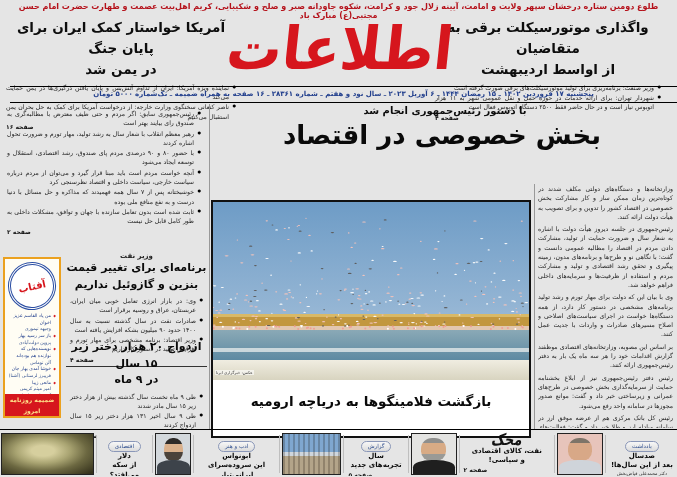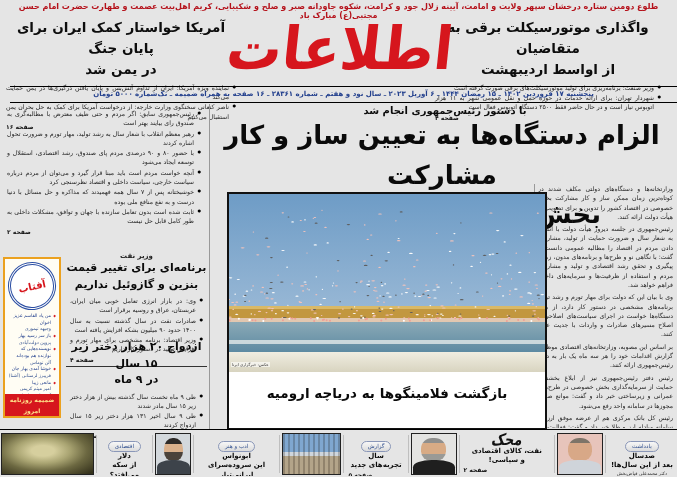--- a/index.html
+++ b/index.html
@@ -32,22 +32,22 @@
   .vl-right{left:534px;top:184px;height:245px;}
   
   .lead-kicker{position:absolute;top:105px;left:230px;width:430px;text-align:center;
                font-size:10px;font-weight:bold;color:#0d0d0d;}
   .lead-h{position:absolute;top:116px;left:214px;width:456px;text-align:center;
           font-size:26px;font-weight:bold;line-height:1.52;color:#0a0a0a;letter-spacing:-0.5px;}
   .lead-body{position:absolute;top:184px;left:538px;width:135px;height:244px;overflow:hidden;
              direction:rtl;}
   .lead-body p{margin:0 0 3px;font-size:6.2px;line-height:1.5;text-align:justify;color:#222;}
   
-  .photo-frame{position:absolute;top:192px;left:211px;width:320px;height:238px;
-               border:2px solid #111;background:#fff;box-sizing:border-box;margin-left:16px;}
+  .photo-frame{position:absolute;top:200px;left:211px;width:320px;height:238px;
+               border:2px solid #111;background:#fff;box-sizing:border-box;}
   .photo-frame svg{display:block;width:316px;height:178px;}
   .credit{position:absolute;left:2px;top:168px;font-size:4px;color:#333;background:rgba(255,255,255,.6);
           padding:0 1px;}
   .caption{height:42px;display:flex;align-items:center;justify-content:center;
            font-size:13.5px;font-weight:bold;color:#0a0a0a;}
   
   .rouhani{position:absolute;top:106px;left:3px;width:202px;}
   .rbox{border:1.2px solid #222;padding:3px 4px 5px;text-align:center;
         font-family:"DejaVu Serif",serif;font-weight:bold;font-size:15px;line-height:1.55;color:#0a0a0a;}
   
@@ -131,21 +131,20 @@
     <div class="pref">صفحه ۱۶</div>
   </div>
 
   <div class="dateline">پنجشنبه ۱۷ فروردین ۱۴۰۲ ـ ۱۵ رمضان ۱۴۴۴ ـ ۶ آوریل ۲۰۲۳ ـ سال نود و هفتم ـ شماره ۲۸۳۶۱ ـ ۱۶ صفحه به همراه ضمیمه ـ تک‌شماره ۵۰۰۰ تومان</div>
 
   <div class="vline vl-left"></div>
   <div class="vline vl-right"></div>
 
   <div class="lead-kicker">با دستور رئیس‌جمهوری انجام شد</div>
   <div class="lead-h">
-    <div>الزام دستگاه‌ها به تعیین ساز و کار مشارکت</div>
     <div>بخش خصوصی در اقتصاد</div>
   </div>
   <div class="lead-body">
     <p>وزارتخانه‌ها و دستگاه‌های دولتی مکلف شدند در کوتاه‌ترین زمان ممکن ساز و کار مشارکت بخش خصوصی در اقتصاد کشور را تدوین و برای تصویب به هیأت دولت ارائه کنند.</p>
     <p>رئیس‌جمهوری در جلسه دیروز هیأت دولت با اشاره به شعار سال و ضرورت حمایت از تولید، مشارکت دادن مردم در اقتصاد را مطالبه عمومی دانست و گفت: با نگاهی نو و طرح‌ها و برنامه‌های مدون، زمینه پیگیری و تحقق رشد اقتصادی و تولید و مشارکت مردم و استفاده از ظرفیت‌ها و سرمایه‌های داخلی فراهم خواهد شد.</p>
     <p>وی با بیان این که دولت برای مهار تورم و رشد تولید برنامه‌های مشخصی در دستور کار دارد، از همه دستگاه‌ها خواست در اجرای سیاست‌های اصلاحی و اصلاح مسیرهای صادرات و واردات با جدیت عمل کنند.</p>
     <p>بر اساس این مصوبه، وزارتخانه‌های اقتصادی موظفند گزارش اقدامات خود را هر سه ماه یک بار به دفتر رئیس‌جمهوری ارائه کنند.</p>
     <p>رئیس دفتر رئیس‌جمهوری نیز از ابلاغ بخشنامه حمایت از سرمایه‌گذاری بخش خصوصی در طرح‌های عمرانی و زیرساختی خبر داد و گفت: موانع صدور مجوزها در سامانه واحد رفع می‌شود.</p>
     <p>رئیس کل بانک مرکزی هم از عرضه موفق ارز در سامانه مبادله ارز و طلا خبر داد و گفت: فعالیت‌های جدید این سامانه به زودی آغاز و ثبات بازار ارز تقویت می‌شود.</p>
 

